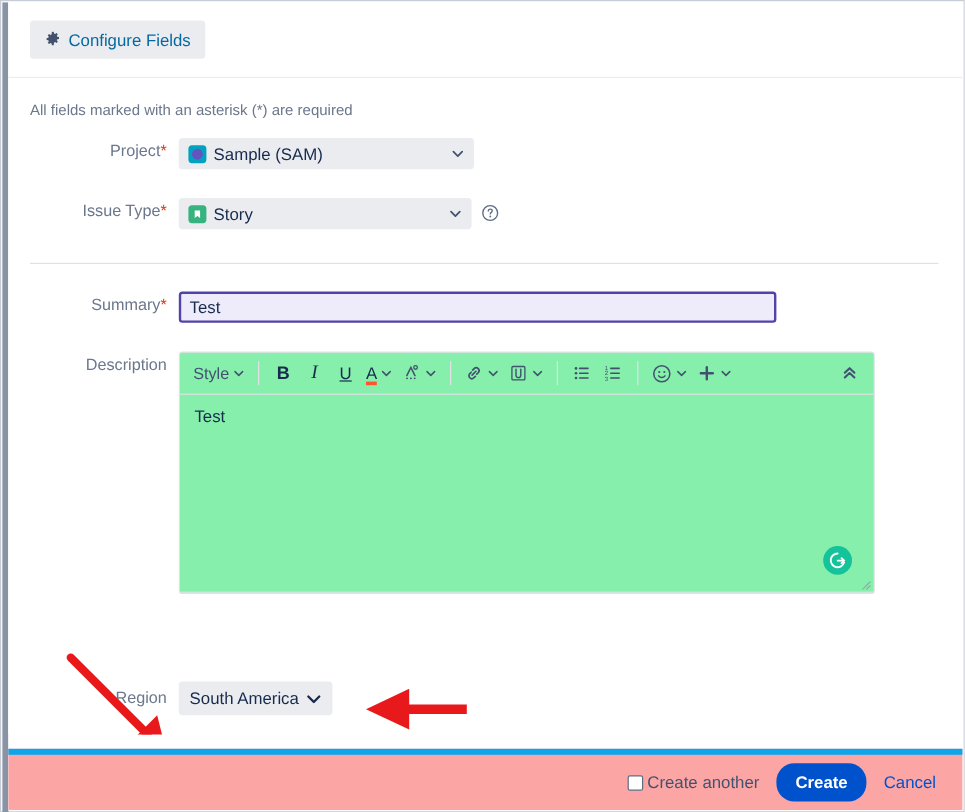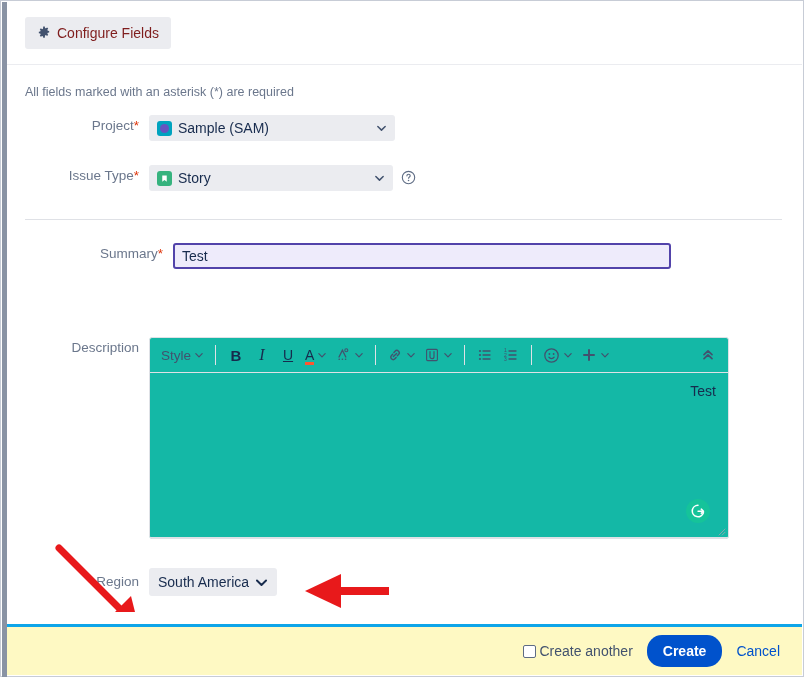--- a/index.html
+++ b/index.html
@@ -42,21 +42,21 @@
   .dlg-title{
     font-size:20px;
     font-weight:600;
     color:#172b4d;
     letter-spacing:-0.1px;
     flex:1 1 auto;
   }
   .configure-btn{
     display:inline-flex;align-items:center;gap:6px;
     background:#ebecf0;
-    color:#7f1d1d;
+    color:#0369a1;
     border:none;border-radius:3px;
     height:32px;
     padding:0 12px;
     font-size:14px;
     font-family:inherit;
     cursor:pointer;
     white-space:nowrap;
   }
   .gear{width:14px;height:14px;display:block;}
 
@@ -156,23 +156,22 @@
     color:#172b4d;
     padding:0 7px;
     outline:none;
   }
 
   
   .editor{
     width:580px;
     border:1px solid #dfe1e6;
     border-radius:3px;
-    background:#14b8a6;
-    box-sizing:border-box;
-    text-align:right;
+    background:#86efac;
+    box-sizing:border-box;
   }
   .editor-toolbar{
     height:35px;
     display:flex;align-items:center;
     padding:0 8px;
     border-bottom:1px solid #dfe1e6;
     box-sizing:border-box;
     gap:2px;
   }
   .tb-btn{
@@ -240,22 +239,22 @@
     display:inline-flex;align-items:center;gap:6px;
     padding:0 9px;
     font-size:14px;
     color:#172b4d;
     cursor:pointer;
   }
 
   
   .dlg-footer{
     flex:0 0 51px;height:51px;
-    border-top:3px solid #0ea5e9;
-    background:#fef9c3;
+    border-top:5px solid #0ea5e9;
+    background:#fca5a5;
     display:flex;align-items:center;justify-content:flex-end;
     padding-right:22px;
     gap:0;
     box-sizing:border-box;
     margin-top:12px;
   }
   .create-another{
     display:inline-flex;align-items:center;
     font-size:14px;color:#42526e;
     margin-right:14px;
@@ -346,28 +345,28 @@
         </div>
         <svg class="help-icon" viewBox="0 0 16 16">
           <circle cx="8" cy="8" r="6.6" fill="none" stroke="#5e6c84" stroke-width="1.2"></circle>
           <path d="M6.3 6.2c0-1 .8-1.7 1.8-1.7s1.7.7 1.7 1.6c0 .9-.6 1.2-1.1 1.6-.4.3-.6.6-.6 1.1" fill="none" stroke="#5e6c84" stroke-width="1.2" stroke-linecap="round"></path>
           <circle cx="8.05" cy="11.1" r=".82" fill="#5e6c84"></circle>
         </svg>
       </div>
 
       <div class="divider" style="top:154px;"></div>
 
-      <div class="form-row" style="left:0px;top:178px;padding-left:24px;">
+      <div class="form-row" style="left:0px;top:178px;">
         <div class="f-label">
           <span>Summary</span><span class="req">*</span>
         </div>
         <input class="summary-input" type="text" value="Test" style="">
       </div>
 
-      <div class="form-row" style="left:0px;top:228px;margin-top:44px;">
+      <div class="form-row" style="left:0px;top:228px;">
         <div class="f-label">Description</div>
 
         <div class="editor">
 
           <div class="editor-toolbar">
 
             <div class="tb-btn">
               <span>Style</span>
               <svg class="caret" viewBox="0 0 12 12">
                   <path d="M2.2 4.4 6 8.2 9.8 4.4" stroke="#42526e" stroke-width="1.5" fill="none" stroke-linecap="round" stroke-linejoin="round"></path>

